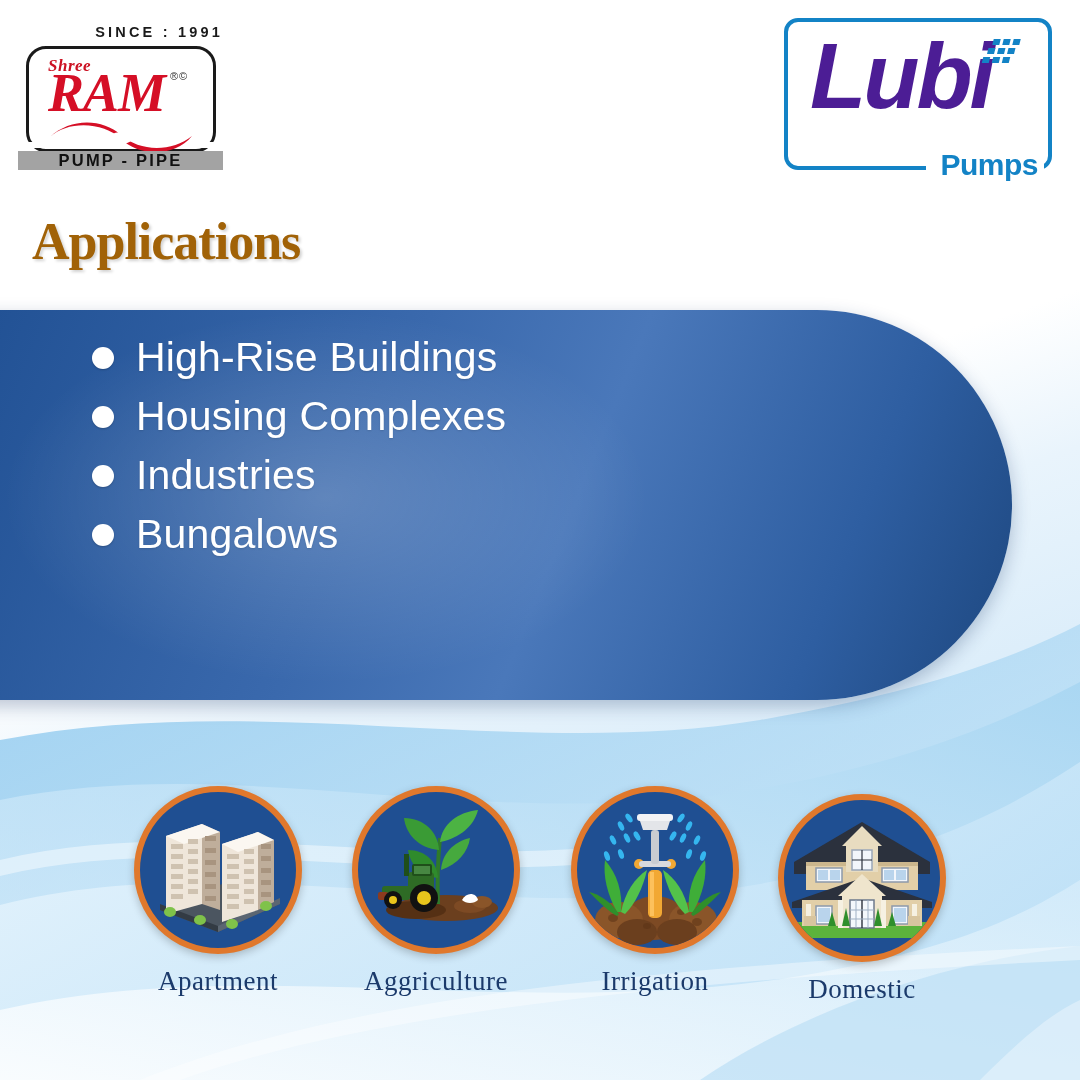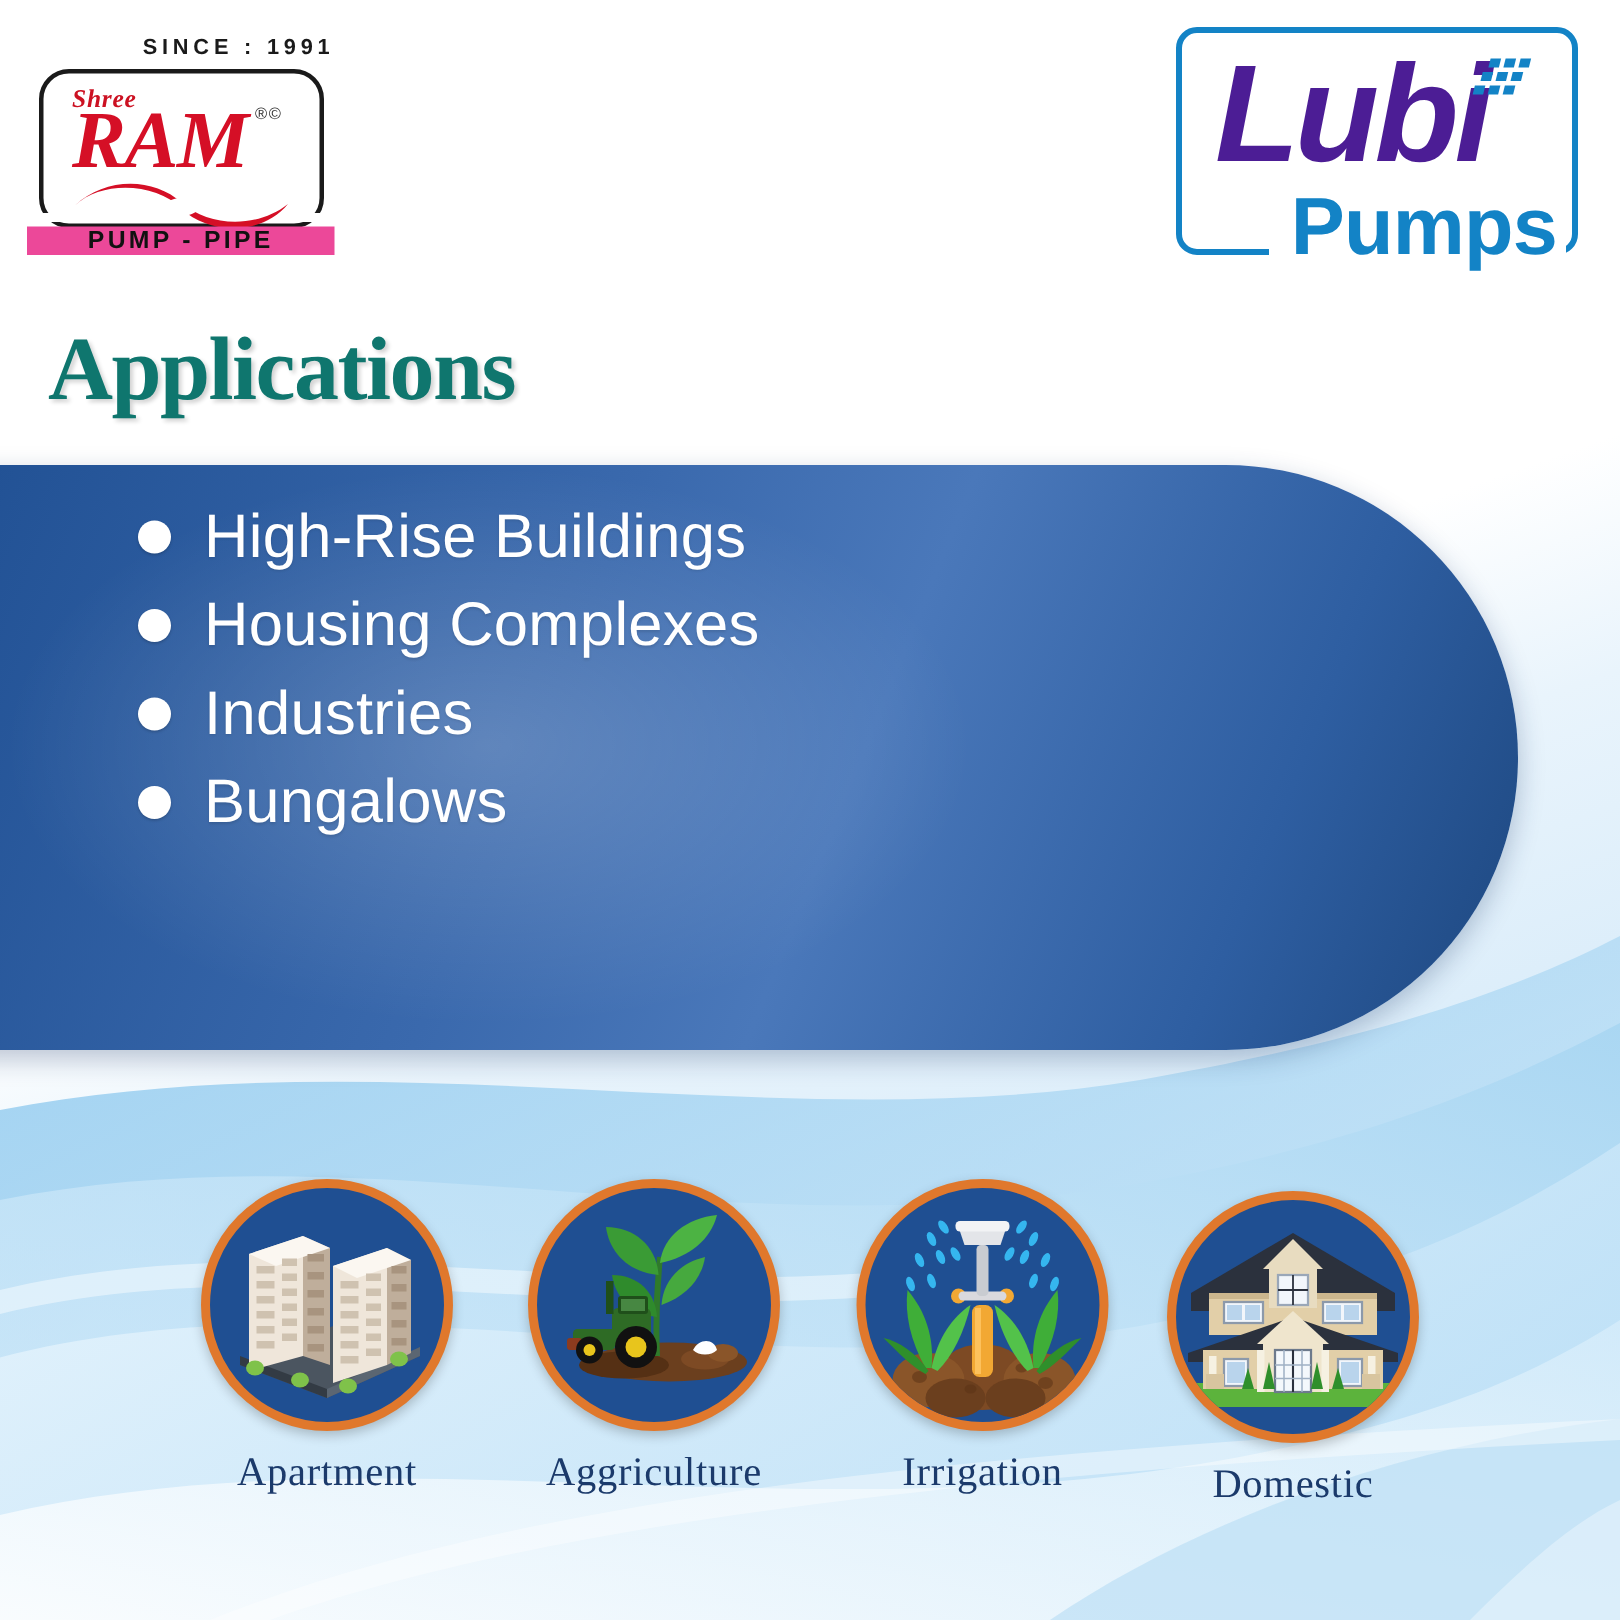--- a/index.html
+++ b/index.html
@@ -68,21 +68,21 @@
     position: absolute; left: 152px; top: 46px;
     font-size: 11px; color: #333; letter-spacing: 1px;
   }
   .ram-flourish { position:absolute; left: 28px; top: 96px; }
   .ram-pumppipe {
     position: absolute; left: 0; top: 127px; width: 205px;
     text-align: center;
     font-size: 16.5px; font-weight: 700;
     letter-spacing: 2.2px;
     color: #111;
-    background: #ec4899;
+    background: #a3a3a3;
   }
 
   
   .lubi-logo {
     position: absolute;
     right: 28px; top: 18px;
     width: 268px; height: 152px;
   }
   .lubi-frame {
     position: absolute; inset: 0;
@@ -98,35 +98,35 @@
     letter-spacing: -3px;
   }
   .lubi-dots { position: absolute; right: 28px; top: 20px; }
   .lubi-pumps-wrap {
     position: absolute; right: 8px; bottom: -10px;
     background: #ffffff;
     padding: 0 6px 0 14px;
   }
   .lubi-pumps {
     font-family: "Liberation Sans", sans-serif;
-    font-size: 54px; font-weight: 700;
+    font-size: 30px; font-weight: 700;
     color: #1383c6;
     line-height: 1.05;
     letter-spacing: -0.5px;
     text-align: center;
   }
 
   
   .title {
     position: absolute;
     left: 32px; top: 216px;
     font-family: "Liberation Serif", serif;
-    font-size: 60px;
+    font-size: 52px;
     font-weight: 700;
-    color: #0f766e;
+    color: #a16207;
     letter-spacing: -1px;
     line-height: 1;
     text-shadow: 2px 2px 3px rgba(0,0,0,0.18);
   }
 
   
   .panel {
     position: absolute;
     left: -60px; top: 310px;
     width: 1072px; height: 390px;

